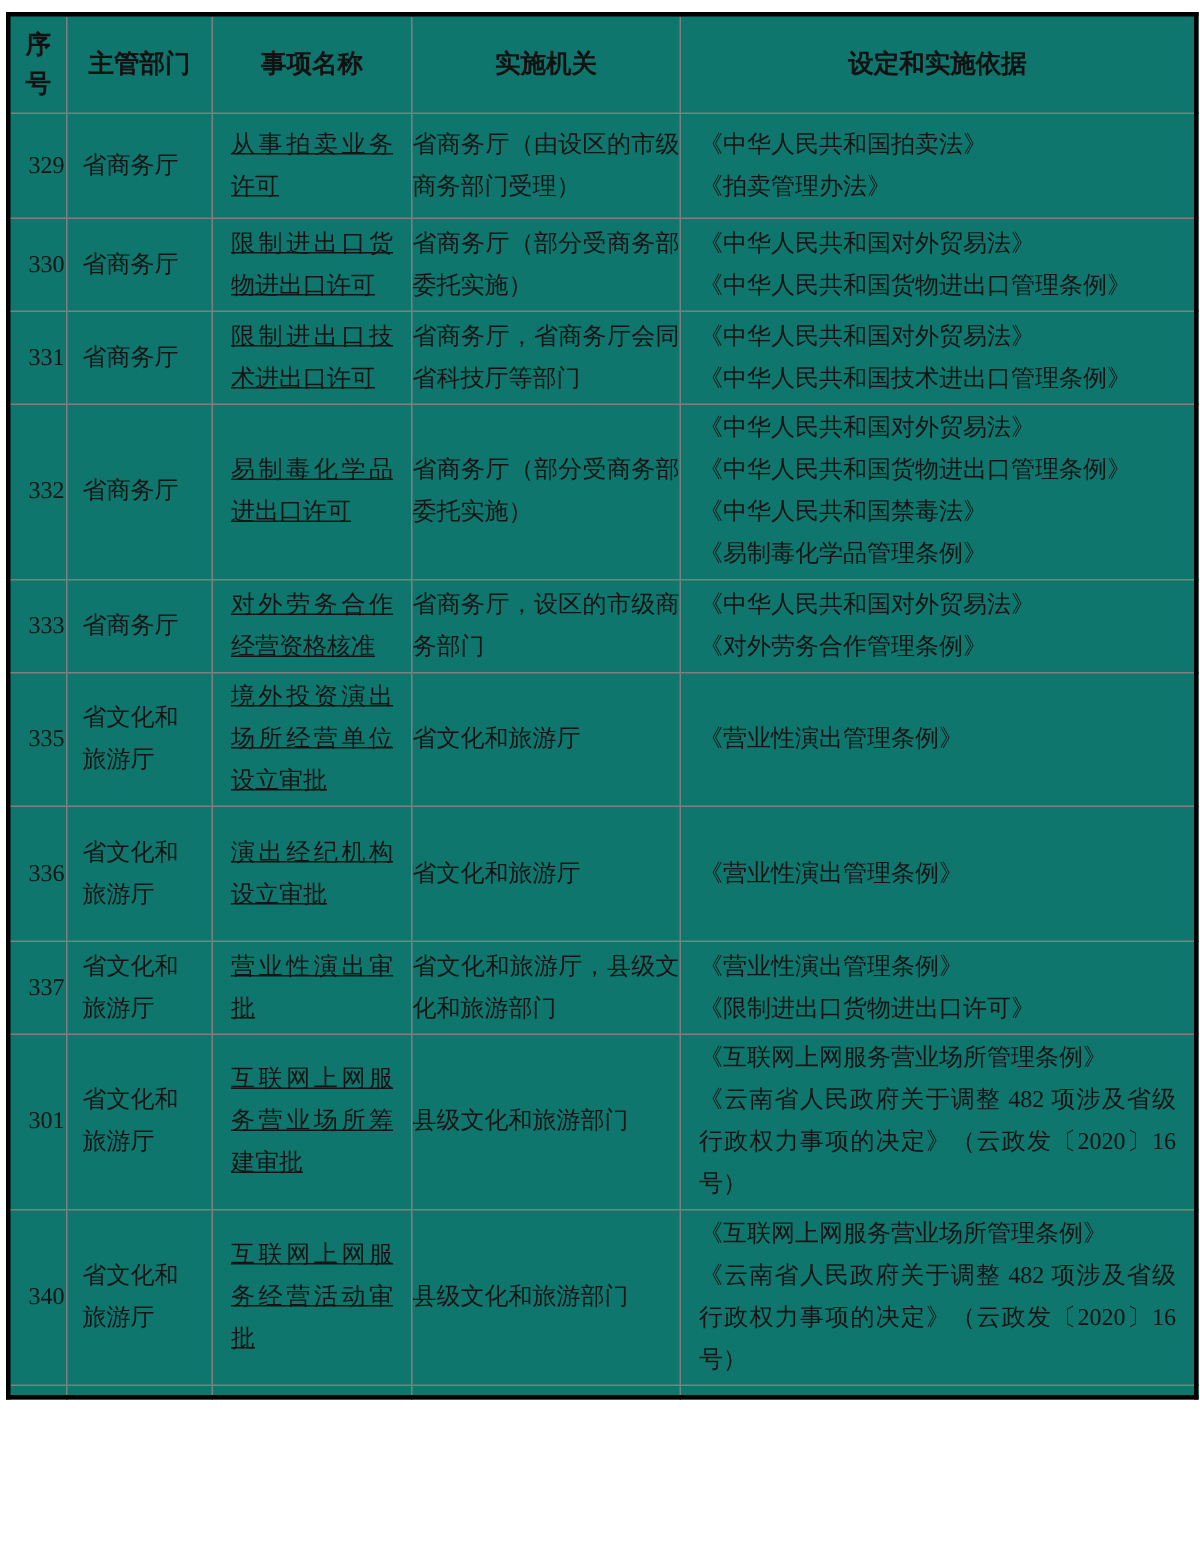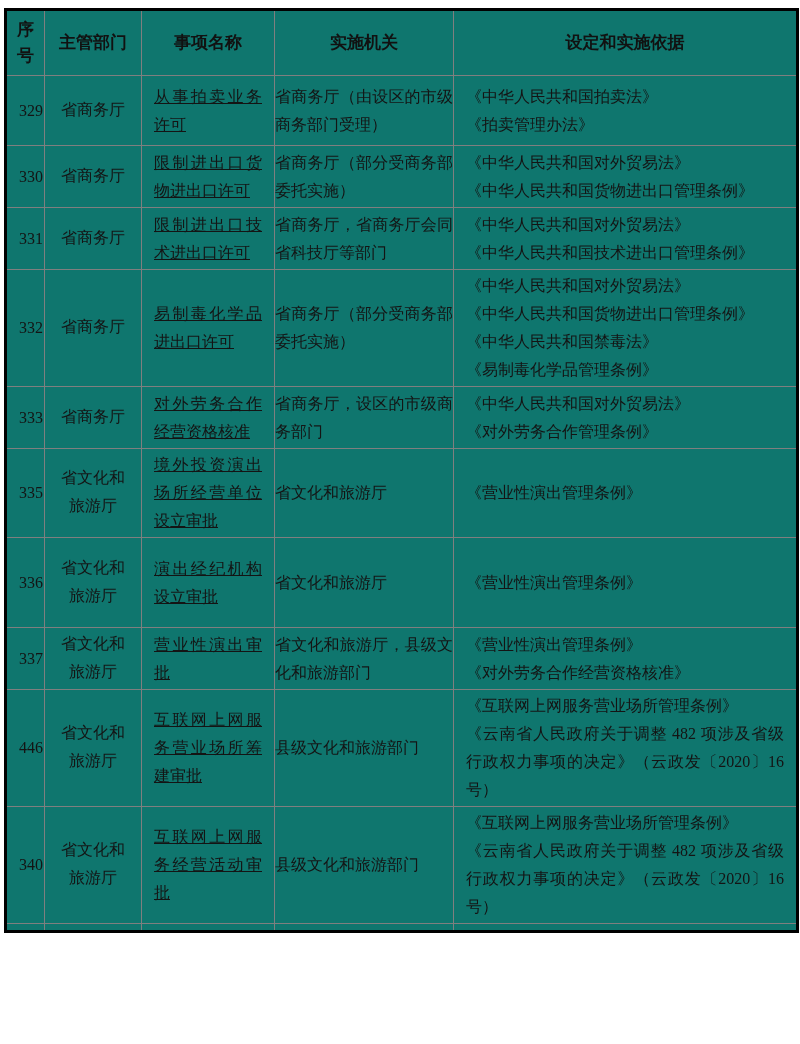--- a/index.html
+++ b/index.html
@@ -34,23 +34,21 @@
   }
   td{
     font-size:16px;
     line-height:28px;
   }
   .td-no{
     text-align:right;
     padding:2px 1px;
   }
   .td-dept{
-    text-align:center;
     padding:2px 10px;
-    font-family:Liberation Mono, monospace;
   }
   .td-item{
     text-align:justify;
     text-align-last:left;
     text-justify:inter-character;
     padding:2px 12px;
     text-decoration:underline;
   }
   .td-agency{
     text-align:justify;
@@ -175,25 +173,25 @@
             <div class="basis-line">《营业性演出管理条例》</div>
           </td>
         </tr>
         <tr>
           <td class="td-no">337</td>
           <td class="td-dept">省文化和旅游厅</td>
           <td class="td-item">营业性演出审批</td>
           <td class="td-agency">省文化和旅游厅，县级文化和旅游部门</td>
           <td class="td-basis">
             <div class="basis-line">《营业性演出管理条例》</div>
-            <div class="basis-line">《对外劳务合作经营资格核准》</div>
-          </td>
-        </tr>
-        <tr>
-          <td class="td-no">446</td>
+            <div class="basis-line">《限制进出口货物进出口许可》</div>
+          </td>
+        </tr>
+        <tr>
+          <td class="td-no">301</td>
           <td class="td-dept">省文化和旅游厅</td>
           <td class="td-item">互联网上网服务营业场所筹建审批</td>
           <td class="td-agency">县级文化和旅游部门</td>
           <td class="td-basis">
             <div class="basis-line">《互联网上网服务营业场所管理条例》</div>
             <div class="basis-line">《云南省人民政府关于调整 482 项涉及省级行政权力事项的决定》（云政发〔2020〕16 号）</div>
           </td>
         </tr>
         <tr>
           <td class="td-no">340</td>

